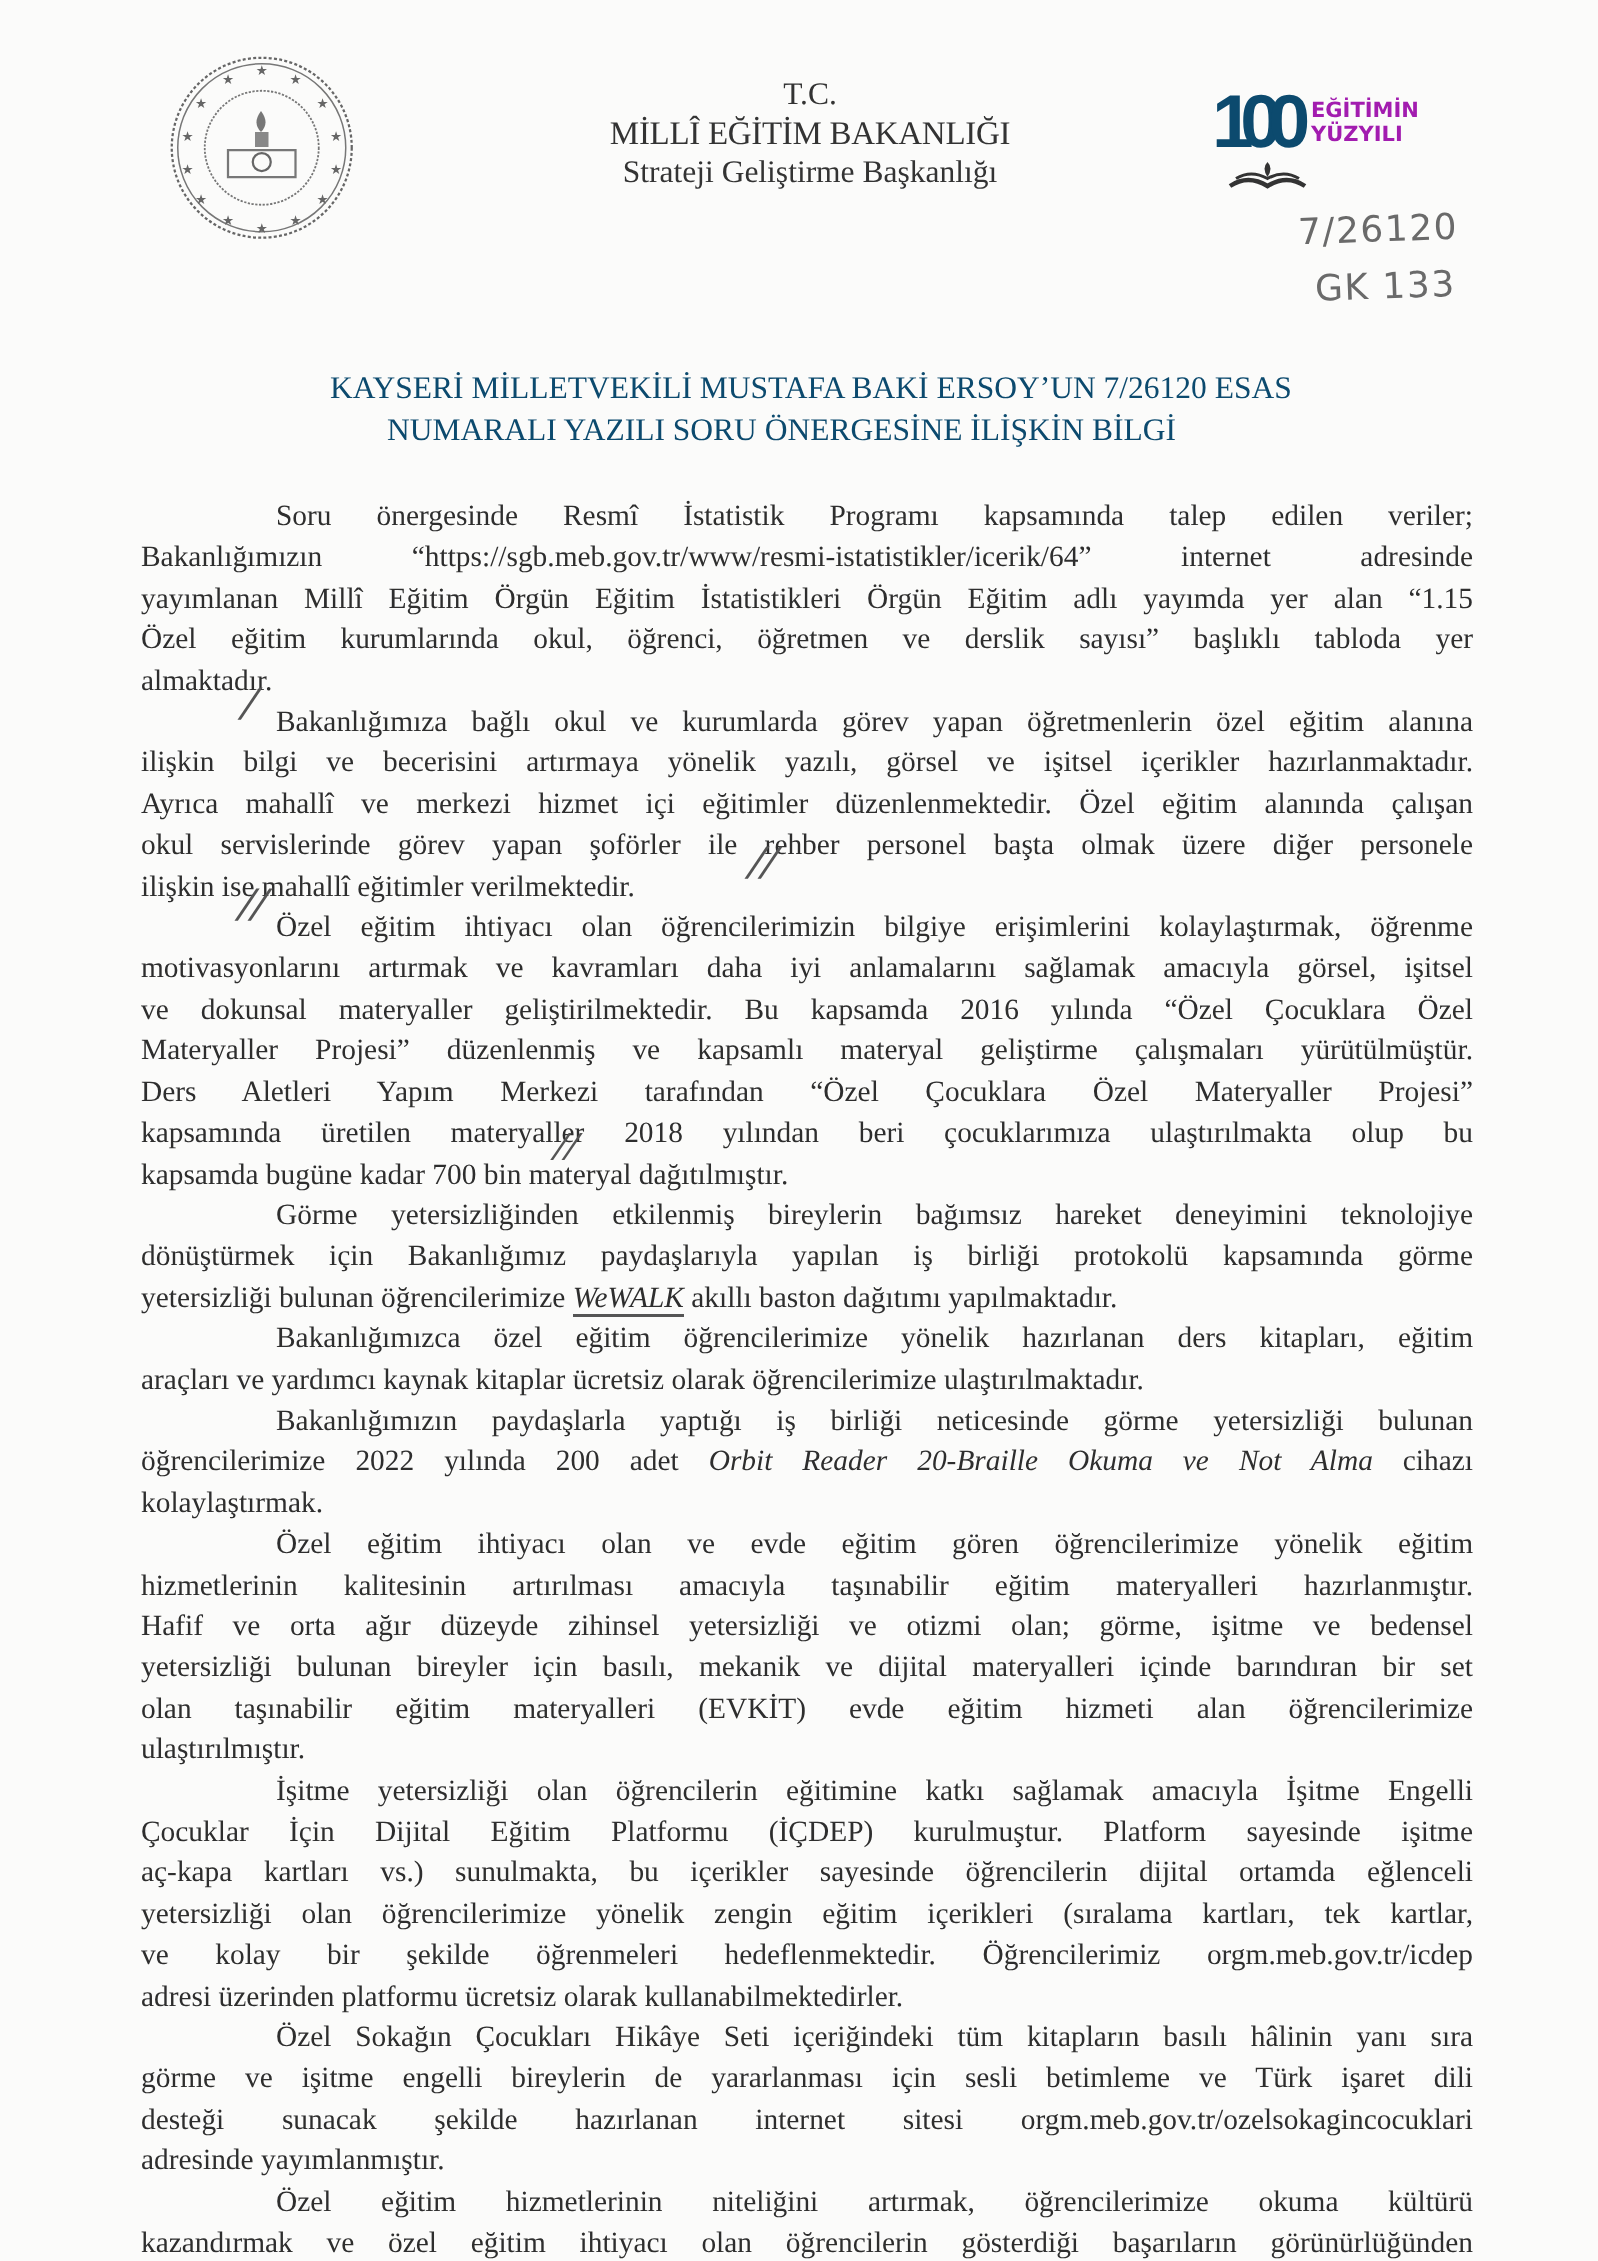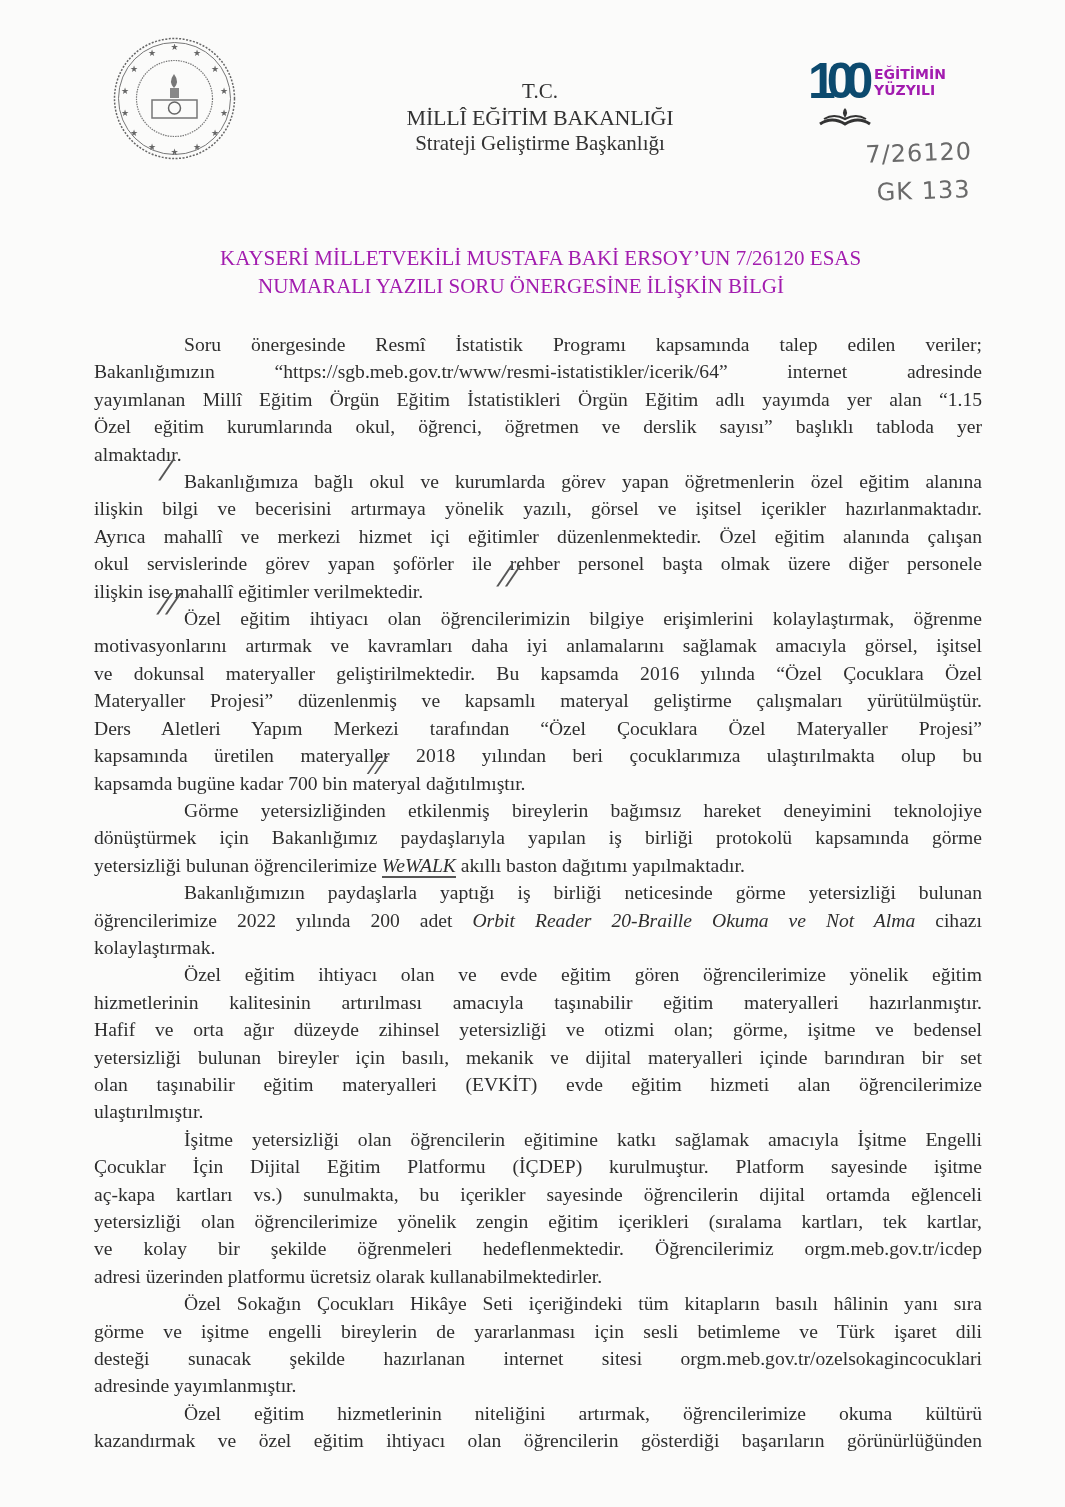--- a/index.html
+++ b/index.html
@@ -9,21 +9,21 @@
     font-family: "Liberation Serif", "DejaVu Serif", serif;
     color: #2b2b2b;
     position: relative;
   }
   .page { position: absolute; inset: 0; }
 
   
   .seal { position: absolute; left: 112px; top: 36px; width: 125px; height: 125px; }
   .header-center {
     position: absolute; left: 330px; top: 50px; width: 420px;
-    text-align: center; line-height: 1.22; font-size: 21px; color: #333; margin-top: 29px;
+    text-align: center; line-height: 1.22; font-size: 21px; color: #333;
   }
   .header-center div { white-space: nowrap; }
   .header-center .ministry { font-size: 22px; letter-spacing: -0.2px; }
   .logo100 { position: absolute; left: 808px; top: 58px; width: 200px; height: 80px; }
   .logo100 .num {
     position: absolute; left: 0; top: -6px;
     font-family: Liberation Sans, sans-serif; font-weight: bold;
     font-size: 50px; letter-spacing: -9px; color: #0c4a6e;
   }
   .logo100 .txt {
@@ -37,21 +37,21 @@
     position: absolute; left: 866px; top: 134px;
     font-family: "DejaVu Sans", sans-serif; color: #6a6a6a;
     font-size: 24px; line-height: 38px; transform: rotate(-2deg);
     letter-spacing: 1px;
   }
   .handwritten .l2 { padding-left: 10px; }
 
   
   .title {
     position: absolute; left: 220px; top: 244px; width: 720px;
-    font-size: 21px; line-height: 28px; color: #a21caf;
+    font-size: 21px; line-height: 28px; color: #0c4a6e;
   }
   .title .t1 { display: block; white-space: nowrap; }
   .title .t2 { display: block; white-space: nowrap; padding-left: 38px; }
 
   
   .body {
     position: absolute; left: 94px; top: 331px; width: 888px;
     font-size: 19.6px; line-height: 27.4px; color: #2e2e2e;
     text-align: justify;
   }
@@ -149,20 +149,24 @@
       <span class="line">Ders Aletleri Yapım Merkezi tarafından “Özel Çocuklara Özel Materyaller Projesi”</span>
       <span class="line">kapsamında üretilen materyaller 2018 yılından beri çocuklarımıza ulaştırılmakta olup bu</span>
       <span class="line last">kapsamda bugüne kadar 700 bin materyal dağıtılmıştır.</span>
     </p>
     <p>
       <span class="line first">Görme yetersizliğinden etkilenmiş bireylerin bağımsız hareket deneyimini teknolojiye</span>
       <span class="line">dönüştürmek için Bakanlığımız paydaşlarıyla yapılan iş birliği protokolü kapsamında görme</span>
       <span class="line last"><span>yetersizliği bulunan öğrencilerimize </span><span class="em underlined">WeWALK</span><span> akıllı baston dağıtımı yapılmaktadır.</span></span>
     </p>
     <p>
+      <span class="line first">Bakanlığımızca özel eğitim öğrencilerimize yönelik hazırlanan ders kitapları, eğitim</span>
+      <span class="line last">araçları ve yardımcı kaynak kitaplar ücretsiz olarak öğrencilerimize ulaştırılmaktadır.</span>
+    </p>
+    <p>
       <span class="line first">Bakanlığımızın paydaşlarla yaptığı iş birliği neticesinde görme yetersizliği bulunan</span>
       <span class="line"><span>öğrencilerimize 2022 yılında 200 adet </span><span class="em">Orbit Reader 20-Braille Okuma ve Not Alma</span><span> cihazı</span></span>
       <span class="line last">kolaylaştırmak.</span>
     </p>
     <p>
       <span class="line first">Özel eğitim ihtiyacı olan ve evde eğitim gören öğrencilerimize yönelik eğitim</span>
       <span class="line">hizmetlerinin kalitesinin artırılması amacıyla taşınabilir eğitim materyalleri hazırlanmıştır.</span>
       <span class="line">Hafif ve orta ağır düzeyde zihinsel yetersizliği ve otizmi olan; görme, işitme ve bedensel</span>
       <span class="line">yetersizliği bulunan bireyler için basılı, mekanik ve dijital materyalleri içinde barındıran bir set</span>
       <span class="line">olan taşınabilir eğitim materyalleri (EVKİT) evde eğitim hizmeti alan öğrencilerimize</span>

